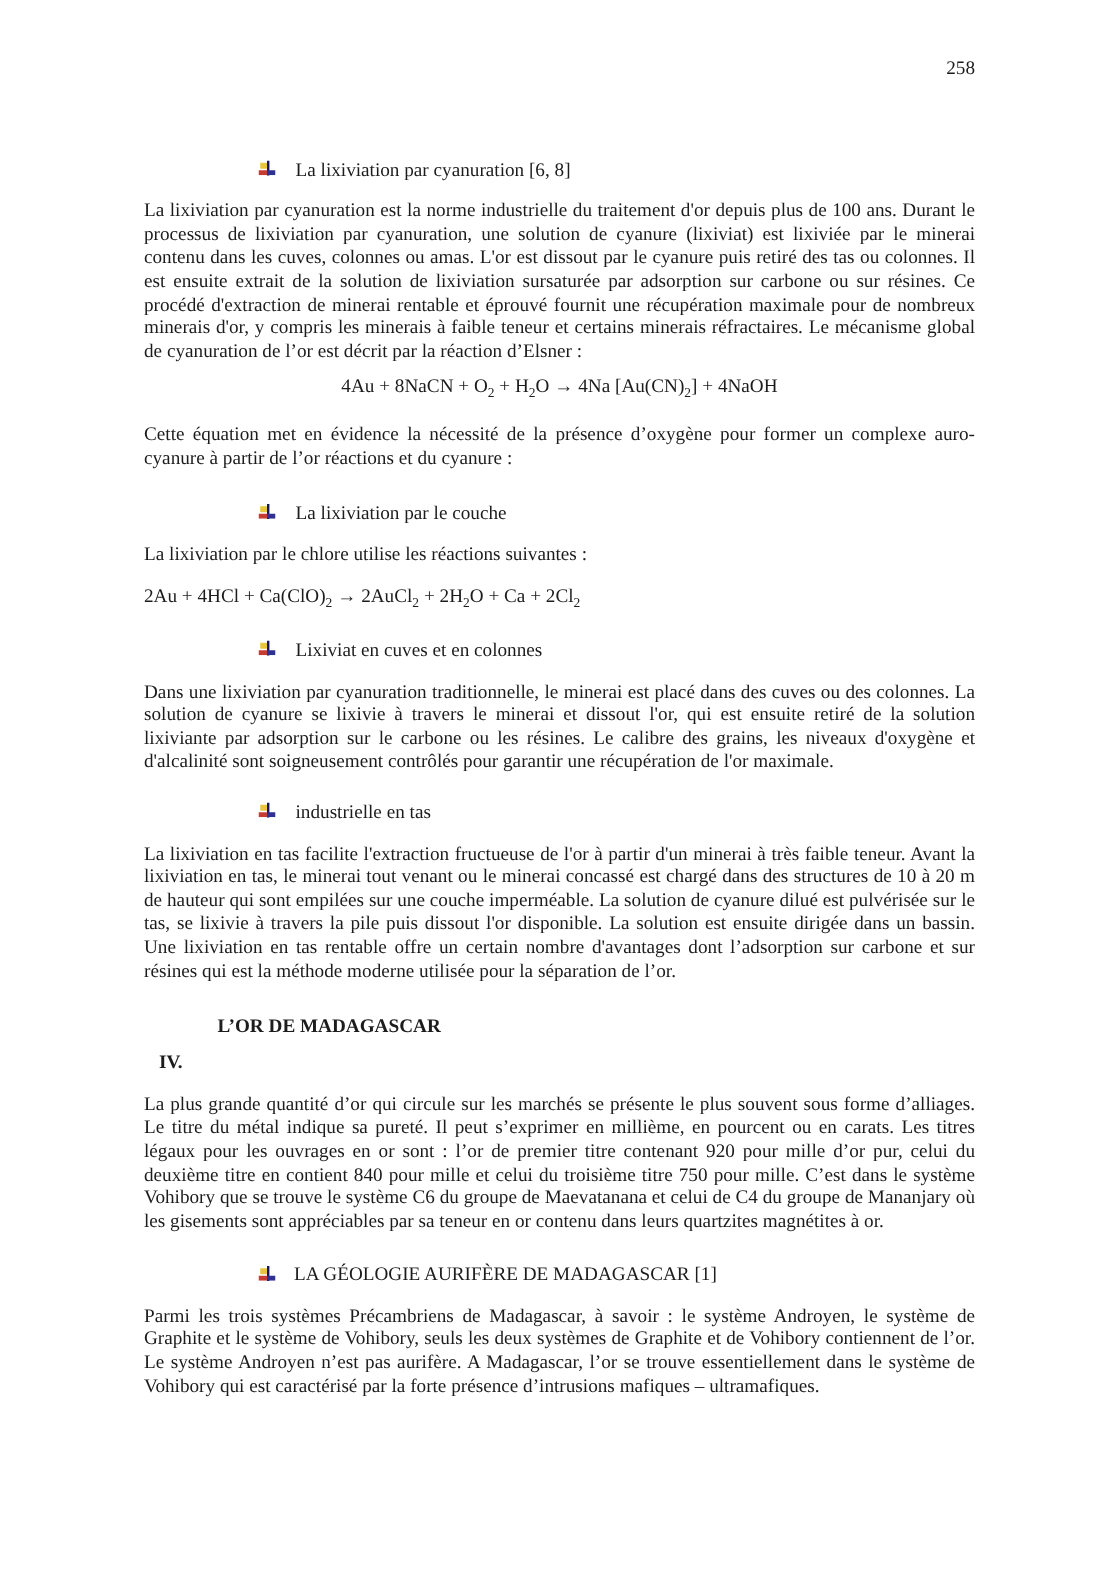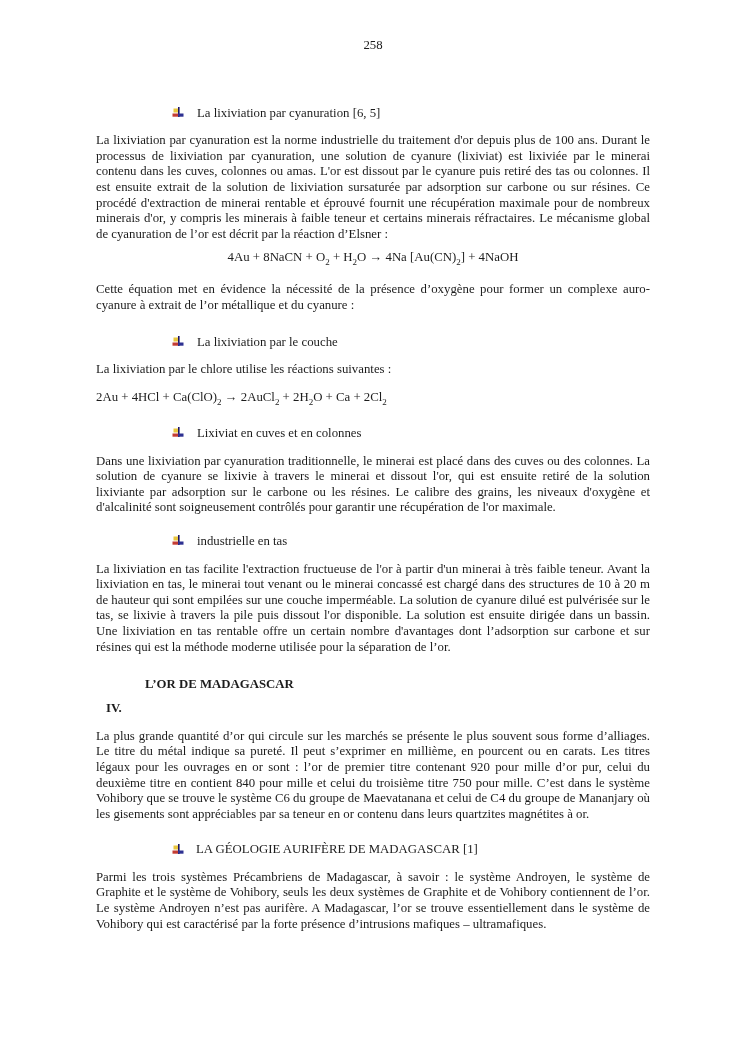--- a/index.html
+++ b/index.html
@@ -11,21 +11,21 @@
     background: #ffffff;
     box-sizing: border-box;
     padding: 38px 95px 0 96px;
     font-family: "Liberation Serif", "DejaVu Serif", serif;
     font-size: 12.8px;
     line-height: 15.6px;
     color: #1c1c1c;
     overflow: hidden;
   }
   .page-number {
-    text-align: center;
+    text-align: right;
     margin: 0 0 0 0;
   }
   .bullet-row {
     display: flex;
     align-items: center;
     margin-left: 76px;
     gap: 13px;
   }
   .bullet-icon { flex: 0 0 auto; width: 12px; height: 13px; display: inline-block; }
   .bullet-icon svg { display: block; }
@@ -59,28 +59,28 @@
 
   <div class="bullet-row b-cyanuration">
     <span class="bullet-icon">
       <svg width="12" height="13" viewBox="0 0 12 13">
         <rect x="6" y="0" width="1.6" height="10" fill="#1b1464"></rect>
         <rect x="1.5" y="1.5" width="4.5" height="4" fill="#e9c63e"></rect>
         <rect x="0.5" y="6.5" width="5.5" height="3.2" fill="#c43c33"></rect>
         <rect x="6" y="6.5" width="5.5" height="3.2" fill="#2e3192"></rect>
       </svg>
     </span>
-    <span class="bullet-text">La lixiviation par cyanuration [6, 5]</span>
+    <span class="bullet-text">La lixiviation par cyanuration [6, 8]</span>
   </div>
 
   <p class="para">La lixiviation par cyanuration est la norme industrielle du traitement d'or depuis plus de 100 ans. Durant le processus de lixiviation par cyanuration, une solution de cyanure (lixiviat) est lixiviée par le minerai contenu dans les cuves, colonnes ou amas. L'or est dissout par le cyanure puis retiré des tas ou colonnes. Il est ensuite extrait de la solution de lixiviation sursaturée par adsorption sur carbone ou sur résines. Ce procédé d'extraction de minerai rentable et éprouvé fournit une récupération maximale pour de nombreux minerais d'or, y compris les minerais à faible teneur et certains minerais réfractaires. Le mécanisme global de cyanuration de l’or est décrit par la réaction d’Elsner :</p>
 
   <div class="equation centered eq-elsner"><span>4Au + 8NaCN + O</span><sub>2</sub><span> + H</span><sub>2</sub><span>O → 4Na [Au(CN)</span><sub>2</sub><span>] + 4NaOH</span></div>
 
-  <p class="para">Cette équation met en évidence la nécessité de la présence d’oxygène pour former un complexe auro-cyanure à extrait de l’or métallique et du cyanure :</p>
+  <p class="para">Cette équation met en évidence la nécessité de la présence d’oxygène pour former un complexe auro-cyanure à partir de l’or réactions et du cyanure :</p>
 
   <div class="bullet-row b-chlore">
     <span class="bullet-icon">
       <svg width="12" height="13" viewBox="0 0 12 13">
         <rect x="6" y="0" width="1.6" height="10" fill="#1b1464"></rect>
         <rect x="1.5" y="1.5" width="4.5" height="4" fill="#e9c63e"></rect>
         <rect x="0.5" y="6.5" width="5.5" height="3.2" fill="#c43c33"></rect>
         <rect x="6" y="6.5" width="5.5" height="3.2" fill="#2e3192"></rect>
       </svg>
     </span>

